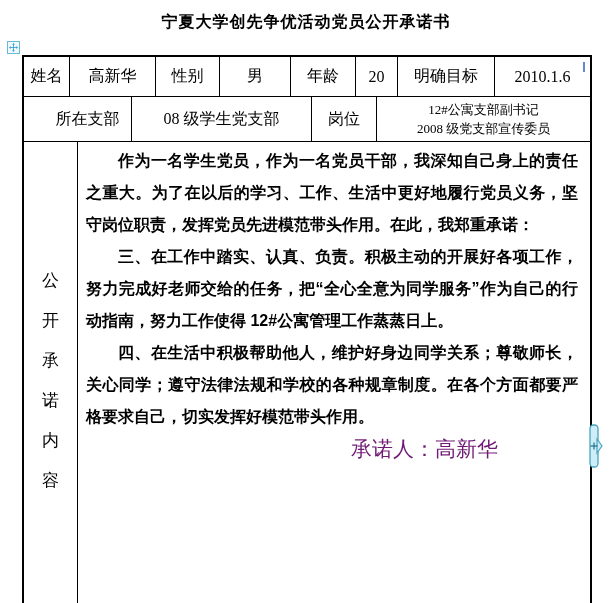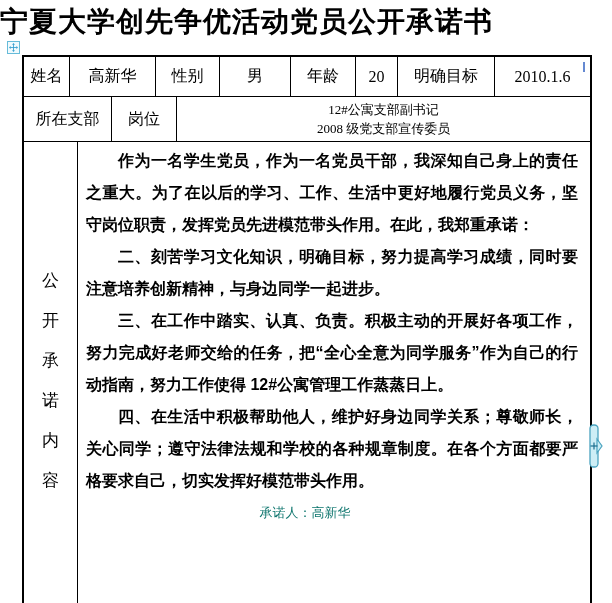--- a/index.html
+++ b/index.html
@@ -1,22 +1,22 @@
 <!DOCTYPE html>
 <html><head>
 <meta charset="utf-8">
 <style>
   html,body{margin:0;padding:0;background:#fff;}
   .page{
     position:relative;width:612px;height:603px;background:#ffffff;
     overflow:hidden;font-family:"Liberation Sans","DejaVu Sans",sans-serif;color:#000;
   }
   .doc-title{
-    position:absolute;top:3px;left:0;width:100%;text-align:left;
-    font-size:28px;font-weight:bold;letter-spacing:1px;
+    position:absolute;top:12px;left:0;width:100%;text-align:center;
+    font-size:16px;font-weight:bold;letter-spacing:1px;
     font-family:"Liberation Sans","DejaVu Sans",sans-serif;
   }
   
   .move-handle{
     position:absolute;left:7px;top:41px;width:13px;height:13px;
     border:1px solid #66bbd9;background:#f0fafd;box-sizing:border-box;
     display:flex;align-items:center;justify-content:center;cursor:move;
   }
   
   .doc-table{
@@ -44,22 +44,22 @@
   }
   .vlabel span{display:block;margin-bottom:23px;line-height:17px;}
   
   .content-cell{
     flex:1;display:block;padding:3px 12px 0 8px;
     font-weight:bold;font-size:16px;line-height:32px;text-align:justify;
     font-family:"Liberation Sans","DejaVu Sans",sans-serif;
   }
   .content-cell p{margin:0;text-indent:2em;}
   .signature{
-    text-indent:0;text-align:center;padding-right:80px;
-    font-weight:normal;font-size:13px;color:#0f766e;
+    text-indent:0;text-align:right;padding-right:80px;
+    font-weight:normal;font-size:21px;color:#701a75;
     font-family:"Liberation Serif","DejaVu Serif",serif;
   }
   
   .side-widget{
     position:absolute;left:589px;top:423px;width:14px;height:46px;cursor:pointer;
   }
   
   .text-cursor{
     position:absolute;left:583px;top:62px;width:2px;height:10px;
     background:#4a74c9;opacity:.85;
@@ -94,40 +94,40 @@
       <div class="cell" style="width:86px;">高新华</div>
       <div class="cell" style="width:64px;">性别</div>
       <div class="cell" style="width:71px;">男</div>
       <div class="cell" style="width:65px;">年龄</div>
       <div class="cell" style="width:42px;">20</div>
       <div class="cell" style="width:97px;">明确目标</div>
       <div class="cell nobr" style="flex:1;">2010.1.6</div>
     </div>
 
     <div class="trow row2">
-      <div class="cell" style="width:88px;">所在支部</div>
+      <div class="cell" style="width:88px;margin-left:20px;">所在支部</div>
+      <div class="cell" style="width:180px;">08 级学生党支部</div>
       <div class="cell" style="width:65px;">岗位</div>
       <div class="cell nobr post-value" style="flex:1;">
         <span>12#公寓支部副书记</span>
         <span>2008 级党支部宣传委员</span>
       </div>
     </div>
 
     <div class="trow row3 last">
       <div class="cell vlabel" style="width:54px;">
         <span>公</span>
         <span>开</span>
         <span>承</span>
         <span>诺</span>
         <span>内</span>
         <span>容</span>
       </div>
       <div class="cell nobr content-cell">
         <p>作为一名学生党员，作为一名党员干部，我深知自己身上的责任之重大。为了在以后的学习、工作、生活中更好地履行党员义务，坚守岗位职责，发挥党员先进模范带头作用。在此，我郑重承诺：</p>
-        <p>二、刻苦学习文化知识，明确目标，努力提高学习成绩，同时要注意培养创新精神，与身边同学一起进步。</p>
         <p>三、在工作中踏实、认真、负责。积极主动的开展好各项工作，努力完成好老师交给的任务，把“全心全意为同学服务”作为自己的行动指南，努力工作使得 12#公寓管理工作蒸蒸日上。</p>
         <p>四、在生活中积极帮助他人，维护好身边同学关系；尊敬师长，关心同学；遵守法律法规和学校的各种规章制度。在各个方面都要严格要求自己，切实发挥好模范带头作用。</p>
         <p class="signature">承诺人：高新华</p>
       </div>
     </div>
 
   </div>
 
   <div class="text-cursor"></div>
 

